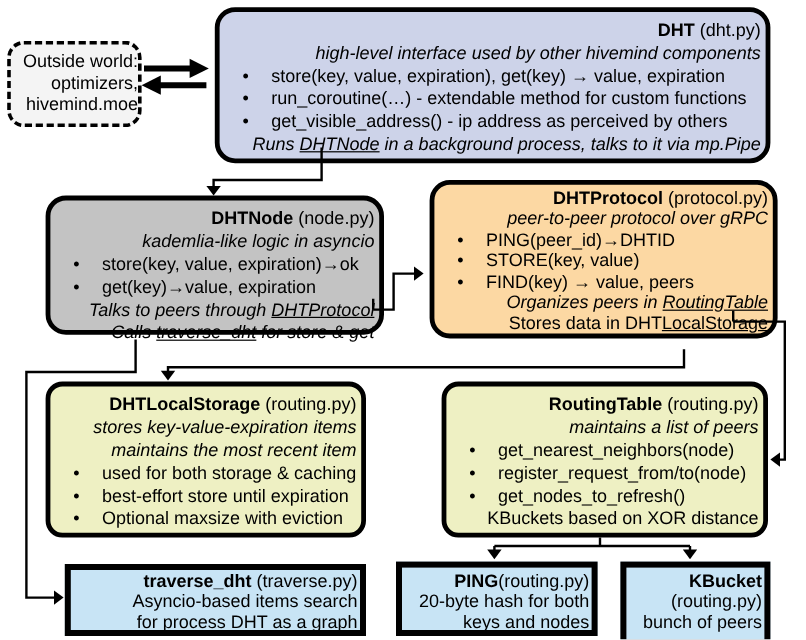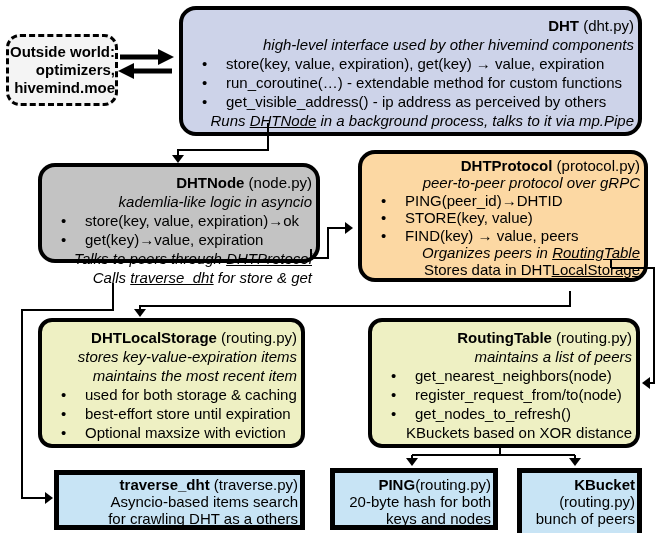--- a/index.html
+++ b/index.html
@@ -48,21 +48,21 @@
       <polygon points="569,458 581,458 575,466"></polygon>
     </g>
     <g>
       <line x1="120" y1="57" x2="160" y2="57" stroke="#000" stroke-width="5"></line>
       <polygon points="158,49 158,65 174,57" fill="#000"></polygon>
       <line x1="172" y1="71" x2="132" y2="71" stroke="#000" stroke-width="5"></line>
       <polygon points="134,63 134,79 118,71" fill="#000"></polygon>
     </g>
   </svg>
 
-  <div class="box outside" style="left:6px; top:34px; width:112px; height:72px; background:var(--outside-bg,#f4f4f4); border-color:#000;font-weight:bold;">
+  <div class="box outside" style="left:6px; top:34px; width:112px; height:72px; background:var(--outside-bg,#f4f4f4); border-color:#000;">
     <div class="line">Outside world:</div>
     <div class="line">optimizers,</div>
     <div class="line">hivemind.moe</div>
   </div>
 
   <div class="box rounded" style="left:179px; top:6px; width:463px; height:130px; background:var(--dht-bg,#cdd3e9);">
     <div class="title line"><b>DHT</b><span> (dht.py)</span></div>
     <div class="sub italic line">high-level interface used by other hivemind components</div>
     <div class="bullet">
         <span class="bchar">•</span>
@@ -72,21 +72,21 @@
         <span class="bchar">•</span>
         <span>run_coroutine(…) - extendable method for custom functions</span>
       </div>
     <div class="bullet">
         <span class="bchar">•</span>
         <span>get_visible_address() - ip address as perceived by others</span>
       </div>
     <div class="italic line"><span>Runs </span><span class="u">DHTNode</span><span> in a background process, talks to it via mp.Pipe</span></div>
   </div>
 
-  <div class="box rounded" style="left:38px; top:163px; width:282px; height:100px; background:var(--node-bg,#c3c3c3);">
+  <div class="box rounded" style="left:38px; top:163px; width:282px; height:116px; background:var(--node-bg,#c3c3c3);">
     <div class="title line"><b>DHTNode</b><span> (node.py)</span></div>
     <div class="sub italic line">kademlia-like logic in asyncio</div>
     <div class="bullet">
         <span class="bchar">•</span>
         <span>store(key, value, expiration)→ok</span>
       </div>
     <div class="bullet">
         <span class="bchar">•</span>
         <span>get(key)→value, expiration</span>
       </div>
@@ -145,21 +145,21 @@
     <div class="bullet">
         <span class="bchar">•</span>
         <span>get_nodes_to_refresh()</span>
       </div>
     <div class="line">KBuckets based on XOR distance</div>
   </div>
 
   <div class="box square traverse-box" style="left:54px; top:470px; width:251px; height:60px; background:var(--leaf-bg,#c8e4f5);">
     <div class="title line"><b>traverse_dht</b><span> (traverse.py)</span></div>
     <div class="line">Asyncio-based items search</div>
-    <div class="line">for crawling DHT as a others</div>
+    <div class="line">for process DHT as a graph</div>
   </div>
 
   <div class="box square" style="left:330px; top:468px; width:168px; height:62px; background:var(--leaf-bg,#c8e4f5);">
     <div class="title line"><b>PING</b><span>(routing.py)</span></div>
     <div class="line">20-byte hash for both</div>
     <div class="line">keys and nodes</div>
   </div>
 
   <div class="box square" style="left:517px; top:468px; width:125px; height:70px; background:var(--leaf-bg,#c8e4f5);">
     <div class="title line"><b>KBucket</b></div>

